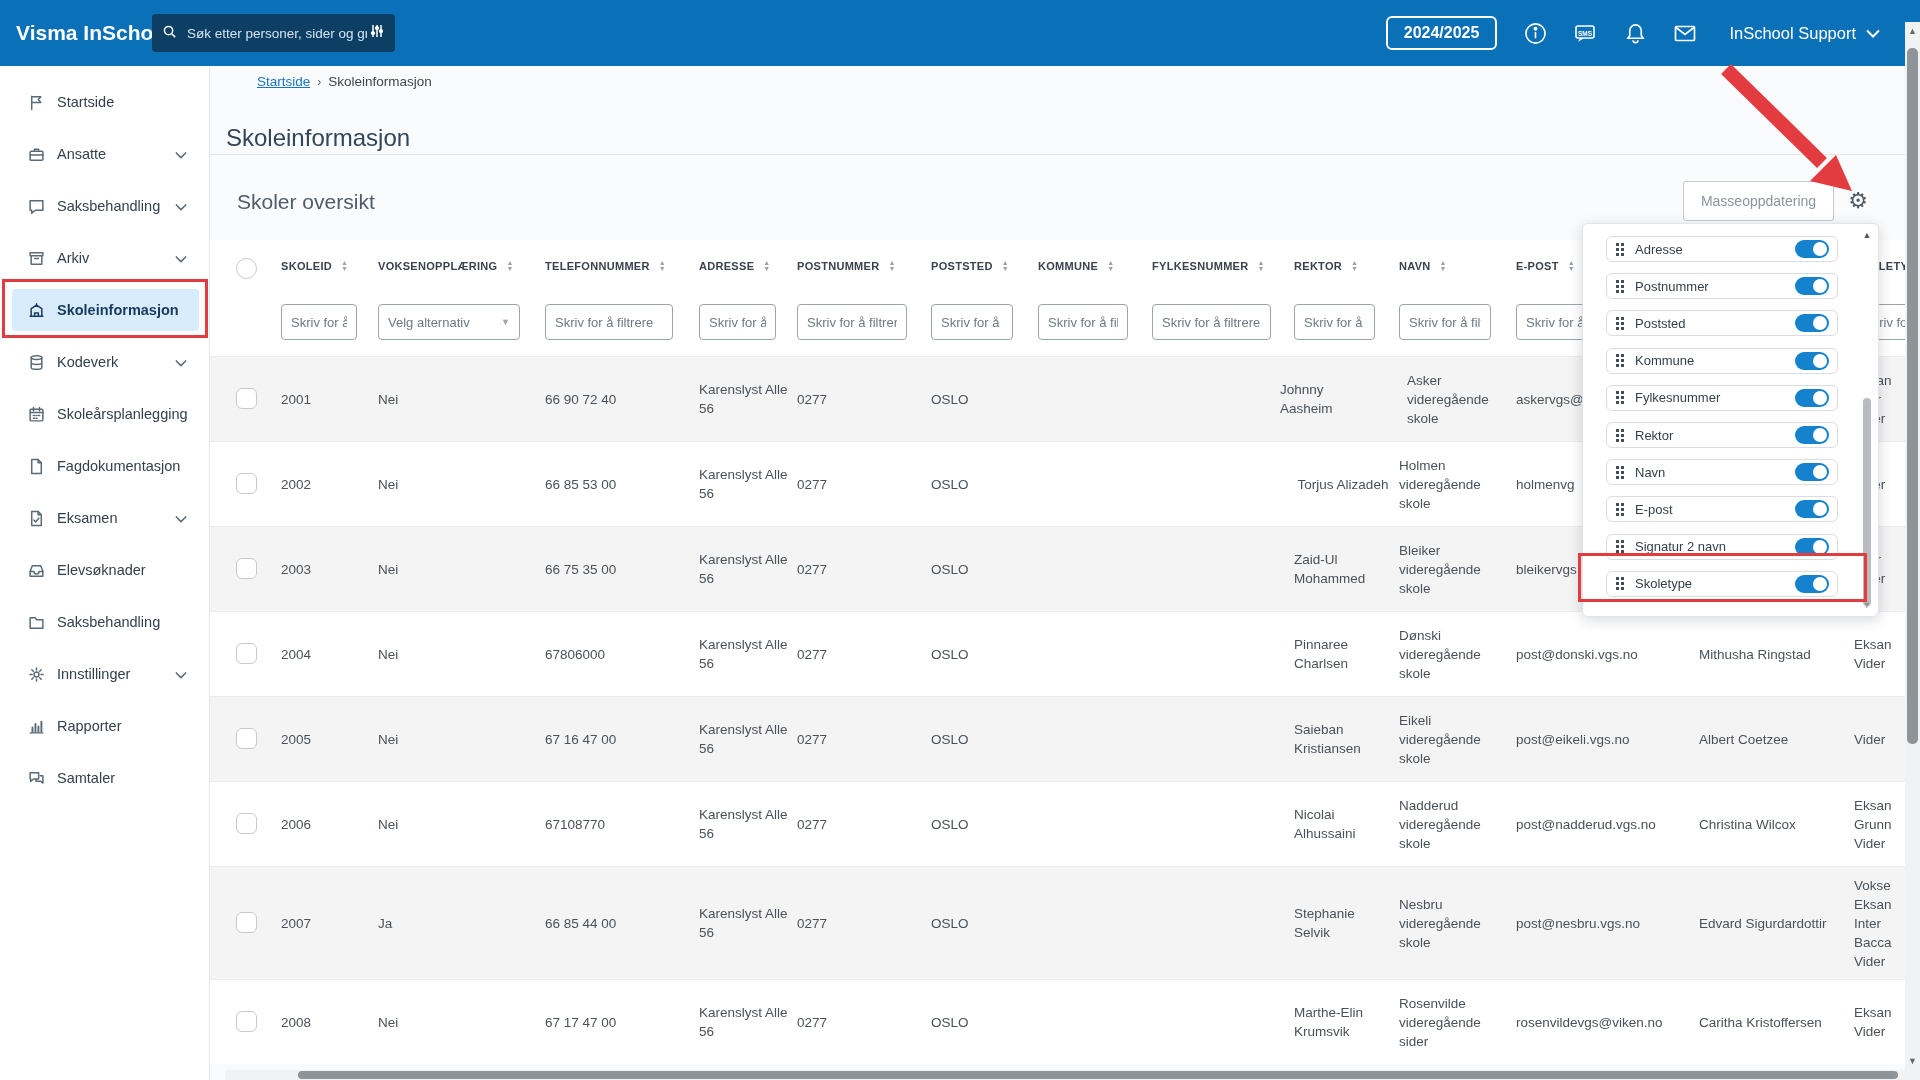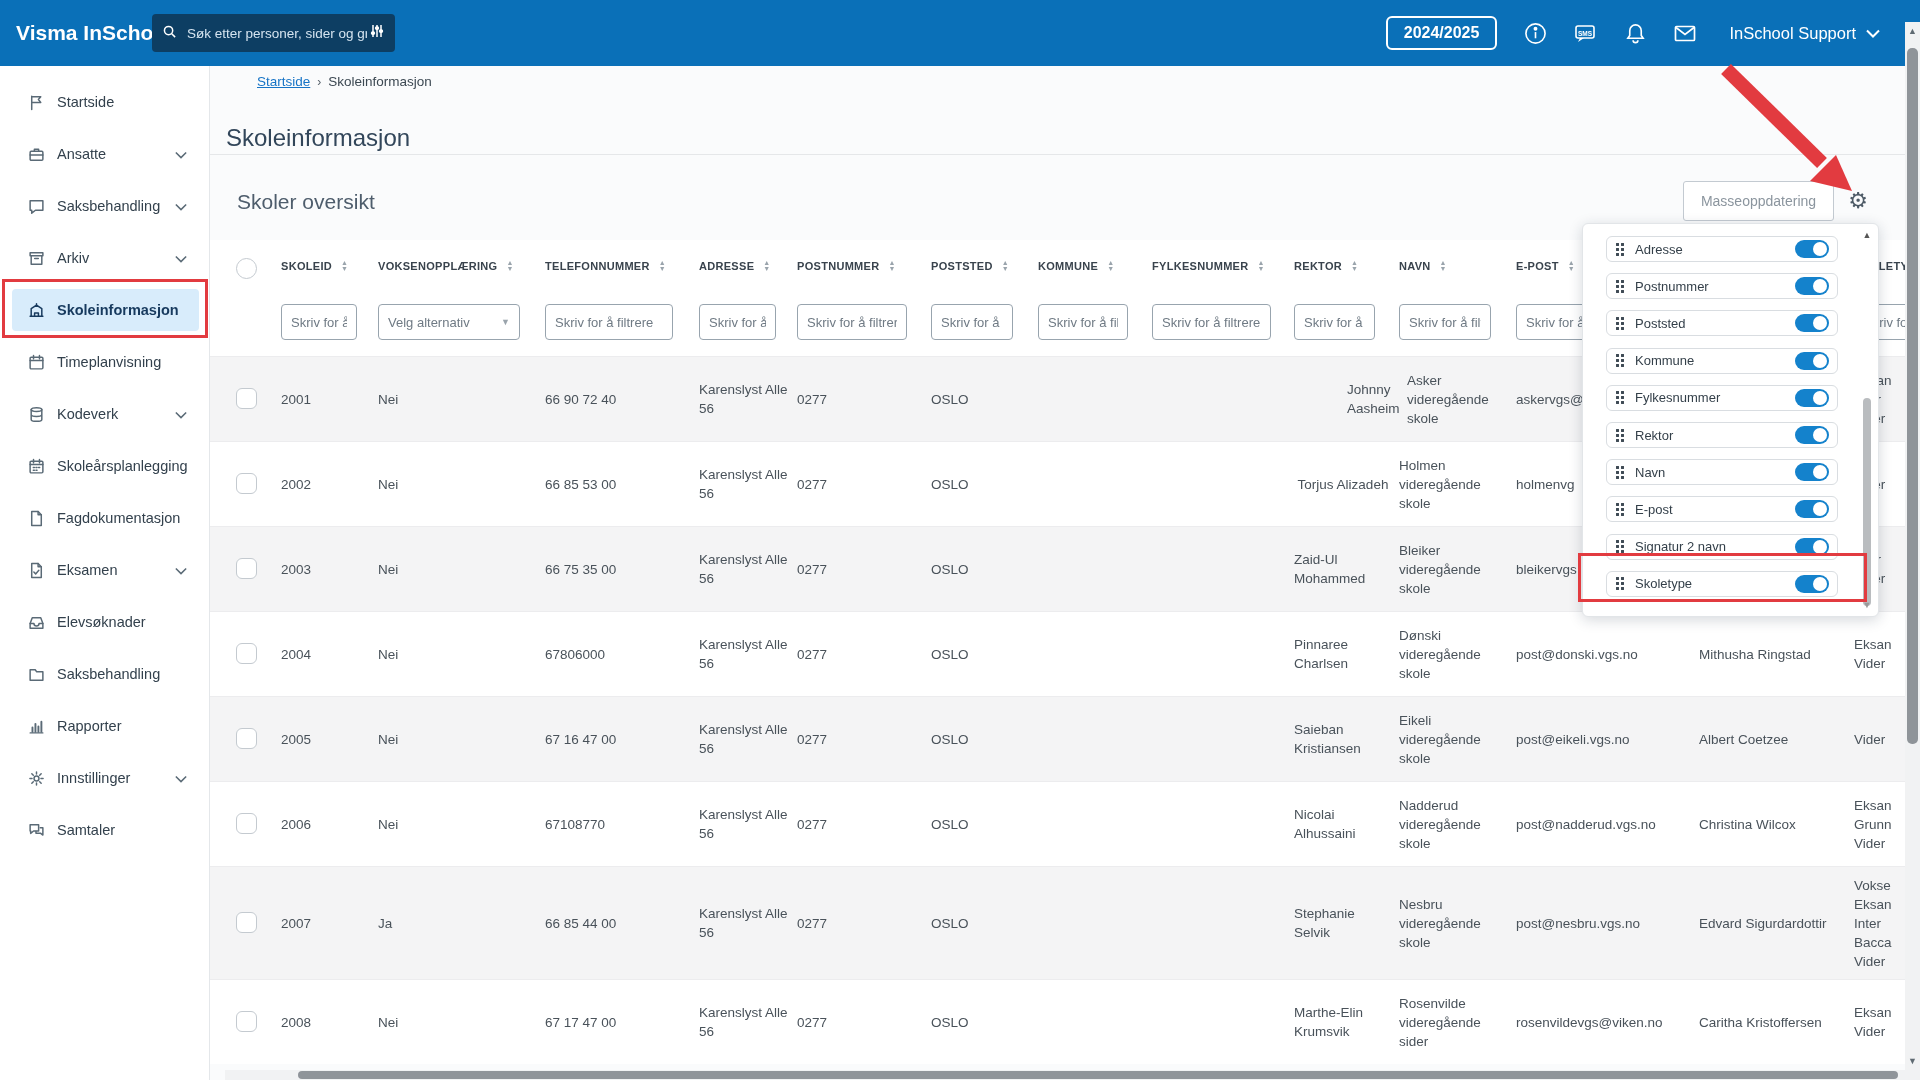--- a/index.html
+++ b/index.html
@@ -178,27 +178,20 @@
           </svg></span>
       </div>
       <div class="side-item active">
         <span class="s-ico"><svg width="17" height="17" viewBox="0 0 16 16" fill="none" stroke="currentColor" stroke-width="1.4" stroke-linejoin="round" stroke-linecap="round">
             <path d="M2 13.5h12M3 13.5V6.2L8 3l5 3.2v7.3M6.2 13.5v-3.2h3.6v3.2M8 3V1.7"></path>
           </svg></span>
         <span class="s-label">Skoleinformasjon</span>
       </div>
       <div class="side-item">
         <span class="s-ico"><svg width="17" height="17" viewBox="0 0 16 16" fill="none" stroke="currentColor" stroke-width="1.4" stroke-linejoin="round" stroke-linecap="round">
-            <rect x="2" y="3" width="12" height="11" rx="1"></rect>
-            <path d="M2 6.2h12M5.2 1.5v3M10.8 1.5v3"></path>
-          </svg></span>
-        <span class="s-label">Timeplanvisning</span>
-      </div>
-      <div class="side-item">
-        <span class="s-ico"><svg width="17" height="17" viewBox="0 0 16 16" fill="none" stroke="currentColor" stroke-width="1.4" stroke-linejoin="round" stroke-linecap="round">
             <ellipse cx="8" cy="3.4" rx="5" ry="1.8"></ellipse>
             <path d="M3 3.4v9.2c0 1 2.2 1.8 5 1.8s5-.8 5-1.8V3.4M3 8c0 1 2.2 1.8 5 1.8S13 9 13 8"></path>
           </svg></span>
         <span class="s-label">Kodeverk</span>
         <span class="s-chev"><svg width="12" height="8" viewBox="0 0 14 9" fill="none" stroke="currentColor" stroke-width="1.8">
             <polyline points="1,1.5 7,7.5 13,1.5"></polyline>
           </svg></span>
       </div>
       <div class="side-item">
         <span class="s-ico"><svg width="17" height="17" viewBox="0 0 16 16" fill="none" stroke="currentColor" stroke-width="1.4" stroke-linejoin="round" stroke-linecap="round">
@@ -232,34 +225,34 @@
         <span class="s-label">Elevsøknader</span>
       </div>
       <div class="side-item">
         <span class="s-ico"><svg width="17" height="17" viewBox="0 0 16 16" fill="none" stroke="currentColor" stroke-width="1.4" stroke-linejoin="round" stroke-linecap="round">
             <path d="M2 3.5h4.8L8.2 5.5H14v8H2z"></path>
           </svg></span>
         <span class="s-label">Saksbehandling</span>
       </div>
       <div class="side-item">
         <span class="s-ico"><svg width="17" height="17" viewBox="0 0 16 16" fill="none" stroke="currentColor" stroke-width="1.4" stroke-linejoin="round" stroke-linecap="round">
-            <path d="M2 14h12" stroke-width="1.2"></path>
-            <path d="M4.2 13V9M7 13V5.5M9.8 13V8M12.6 13V3.5" stroke-width="1.8"></path>
-          </svg></span>
-        <span class="s-label">Rapporter</span>
-      </div>
-      <div class="side-item">
-        <span class="s-ico"><svg width="17" height="17" viewBox="0 0 16 16" fill="none" stroke="currentColor" stroke-width="1.4" stroke-linejoin="round" stroke-linecap="round">
             <circle cx="8" cy="8" r="2.3"></circle>
             <path d="M8 1.8v2M8 12.2v2M1.8 8h2M12.2 8h2M3.6 3.6l1.4 1.4M11 11l1.4 1.4M12.4 3.6L11 5M5 11l-1.4 1.4"></path>
           </svg></span>
         <span class="s-label">Innstillinger</span>
         <span class="s-chev"><svg width="12" height="8" viewBox="0 0 14 9" fill="none" stroke="currentColor" stroke-width="1.8">
             <polyline points="1,1.5 7,7.5 13,1.5"></polyline>
           </svg></span>
+      </div>
+      <div class="side-item">
+        <span class="s-ico"><svg width="17" height="17" viewBox="0 0 16 16" fill="none" stroke="currentColor" stroke-width="1.4" stroke-linejoin="round" stroke-linecap="round">
+            <path d="M2 14h12" stroke-width="1.2"></path>
+            <path d="M4.2 13V9M7 13V5.5M9.8 13V8M12.6 13V3.5" stroke-width="1.8"></path>
+          </svg></span>
+        <span class="s-label">Rapporter</span>
       </div>
       <div class="side-item">
         <span class="s-ico"><svg width="17" height="17" viewBox="0 0 16 16" fill="none" stroke="currentColor" stroke-width="1.4" stroke-linejoin="round" stroke-linecap="round">
             <path d="M2 2.5h8v6H5.2L2.5 10.7V8.5H2z"></path>
             <path d="M11.5 5.5H14v6.8l-2.3-1.8H7.5v-1.5"></path>
           </svg></span>
         <span class="s-label">Samtaler</span>
       </div>
     </nav>
   <div class="collapse-btn">«</div>
@@ -395,21 +388,21 @@
         </div>
         <div class="cell" style="left: 699px; width: 92px;">
           <div class="inner">Karenslyst Alle 56</div>
         </div>
         <div class="cell" style="left: 797px; width: 118px;">
           <div class="inner">0277</div>
         </div>
         <div class="cell" style="left: 931px; width: 92px;">
           <div class="inner">OSLO</div>
         </div>
-        <div class="cell" style="left: 1347px; width: 98px; align-items: center;">
+        <div class="cell" style="left: 1280px; width: 98px; align-items: center;">
           <div class="inner">Johnny Aasheim</div>
         </div>
         <div class="cell" style="left: 1399px; width: 112px; margin-left: 8px;">
           <div class="inner">Asker videregående skole</div>
         </div>
         <div class="cell" style="left: 1516px; width: 178px;">
           <div class="inner" style="white-space: nowrap;">askervgs@</div>
         </div>
         <div class="cell" style="left: 1854px; width: 115px;">
           <div class="inner">

